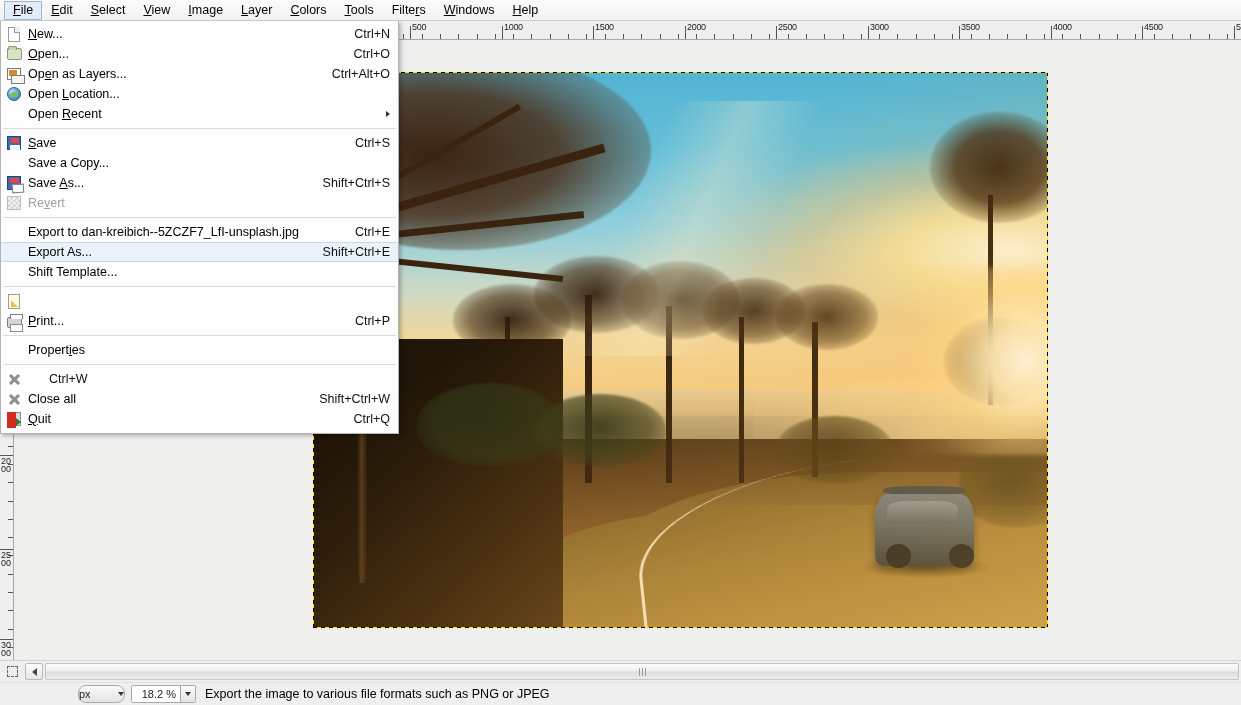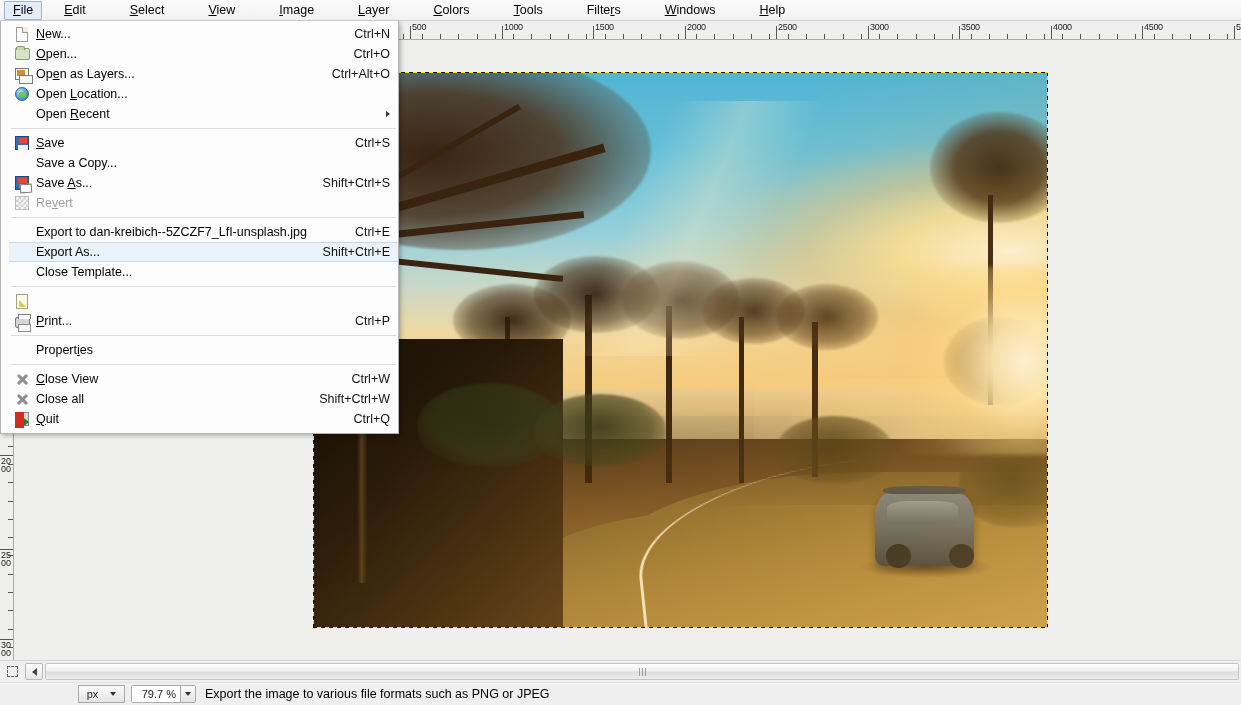--- a/index.html
+++ b/index.html
@@ -16,21 +16,21 @@
 
   
   #menubar {
     position: absolute; left: 0; top: 0; width: 1241px; height: 21px;
     background: linear-gradient(to bottom,#fbfbfb 0%, #f2f2f2 100%);
     border-bottom: 1px solid #cfcfcf;
     display: flex; align-items: center;
     padding-left: 4px;
   }
   .menu-item {
-    padding: 2px 22px; height: 19px; line-height: 15px;
+    padding: 2px 9px; height: 19px; line-height: 15px;
     font-size: 12.5px; color: #000; cursor: default; white-space: nowrap;
   }
   .menu-item.active {
     background: #e3ecf7;
     border: 1px solid #9cb7d4;
     padding: 1px 8px;
     border-radius: 1px;
   }
   .menu-item u { text-decoration: underline; }
 
@@ -192,21 +192,21 @@
     pointer-events: none;
   }
 
   
   #filemenu {
     position: absolute; left: 0; top: 21px; width: 399px;
     background: #fdfdfd;
     border: 1px solid #b4b4b4;
     border-top: none;
     box-shadow: 2px 2px 4px rgba(0,0,0,.25);
-    padding: 3px 0 4px 8px;
+    padding: 3px 0 4px 0;
     z-index: 60;
   }
   .mrow {
     position: relative; display: flex; align-items: center;
     height: 20px; padding: 0 8px 0 0; cursor: default;
     font-size: 12.5px; color: #000;
   }
   .mrow.hl { background: #eaf2fb; border-top: 1px solid #c3d9f0; border-bottom: 1px solid #c3d9f0; height: 20px; }
   .mrow.disabled { color: #a0a0a0; }
   .mico {
@@ -301,22 +301,22 @@
 
   
   #statusbar {
     position: absolute; left: 0; top: 682px; width: 1241px; height: 23px;
     background: #efefef; display: flex; align-items: center;
     border-top: 1px solid #e2e2e2;
   }
   #unit-combo {
     margin-left: 78px; width: 47px; height: 18px;
     background: linear-gradient(to bottom,#fafafa,#e4e4e4);
-    border: 1px solid #a9a9a9; border-radius: 0;
-    display: flex; align-items: center; justify-content: center; gap: 12px;
+    border: 1px solid #a9a9a9; border-radius: 8px;
+    display: flex; align-items: center; justify-content: space-between; gap: 12px;
     font-size: 11px; color: #222;
   }
   .caret-dn { width:0;height:0; border-top:4px solid #333; border-left:3.5px solid transparent; border-right:3.5px solid transparent; }
   #zoom-combo {
     margin-left: 6px; height: 18px;
     display: flex; align-items: stretch;
     border: 1px solid #a9a9a9; background: #fff; border-radius: 2px;
   }
   #zoom-value {
     width: 48px; display: flex; align-items: center; justify-content: flex-end;
@@ -601,21 +601,21 @@
         <div class="mlabel">Export to dan-kreibich--5ZCZF7_LfI-unsplash.jpg</div>
         <div class="maccel">Ctrl+E</div>
       </div>
       <div class="mrow hl">
         <div class="mico"></div>
         <div class="mlabel">Export As...</div>
         <div class="maccel">Shift+Ctrl+E</div>
       </div>
       <div class="mrow">
         <div class="mico"></div>
-        <div class="mlabel">Close Template...</div>
+        <div class="mlabel">Shift Template...</div>
       </div>
       <div class="msep"></div>
       <div class="mrow">
         <div class="mico">
           <span class="ic ic-page"></span>
         </div>
       </div>
       <div class="mrow">
         <div class="mico">
           <span class="ic ic-printer"></span>
@@ -626,21 +626,20 @@
       <div class="msep"></div>
       <div class="mrow">
         <div class="mico"></div>
         <div class="mlabel">Propert<u>i</u>es</div>
       </div>
       <div class="msep"></div>
       <div class="mrow">
         <div class="mico">
           <span class="ic ic-x"></span>
         </div>
-        <div class="mlabel"><u>C</u>lose View</div>
         <div class="maccel">Ctrl+W</div>
       </div>
       <div class="mrow">
         <div class="mico">
           <span class="ic ic-x"></span>
         </div>
         <div class="mlabel">Close all</div>
         <div class="maccel">Shift+Ctrl+W</div>
       </div>
       <div class="mrow">
@@ -667,21 +666,21 @@
       </div>
     </div>
   </div>
 
   <div id="statusbar">
     <div id="unit-combo">
       <span>px</span>
       <span class="caret-dn"></span>
     </div>
     <div id="zoom-combo">
-      <div id="zoom-value">79.7 %</div>
+      <div id="zoom-value">18.2 %</div>
       <div id="zoom-drop">
         <span class="caret-dn"></span>
       </div>
     </div>
     <div id="status-text">Export the image to various file formats such as PNG or JPEG</div>
   </div>
 
 </div>
 
 </body></html>

